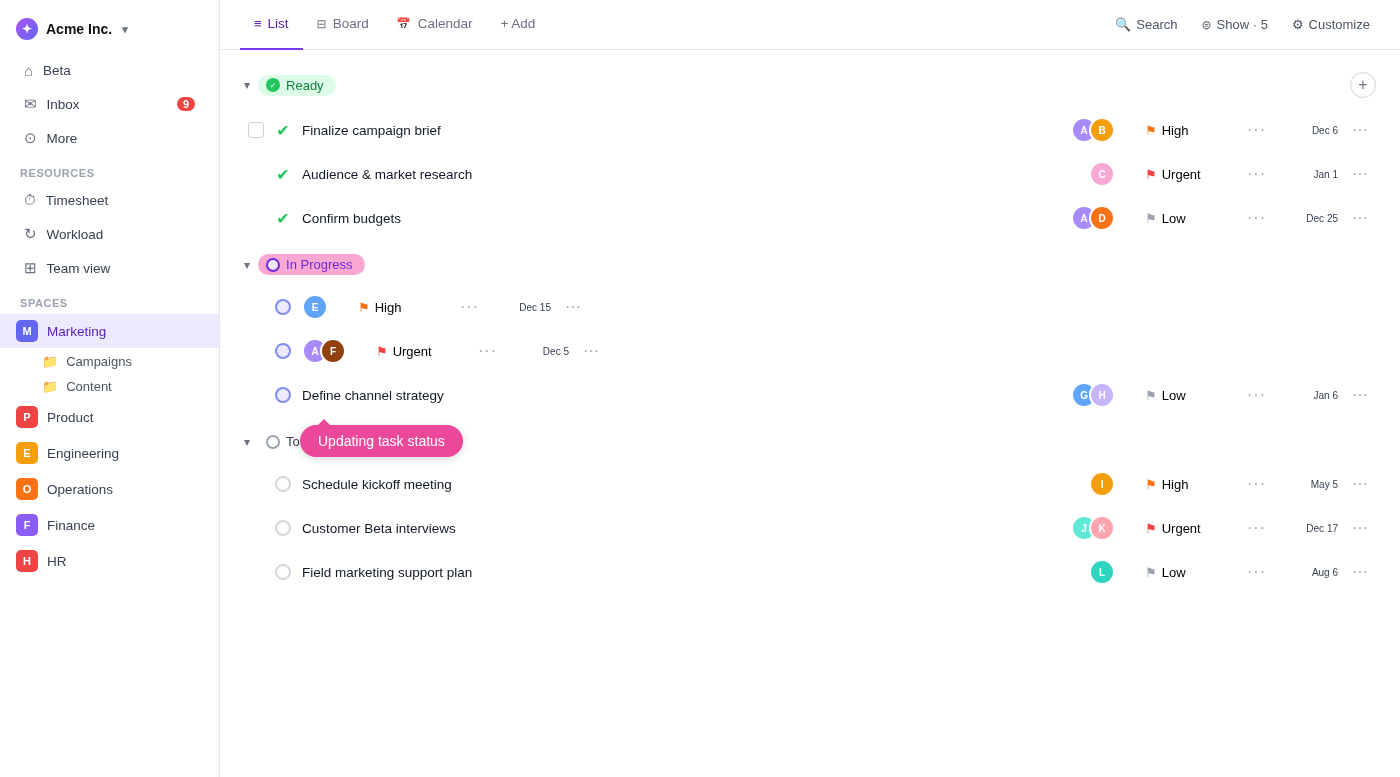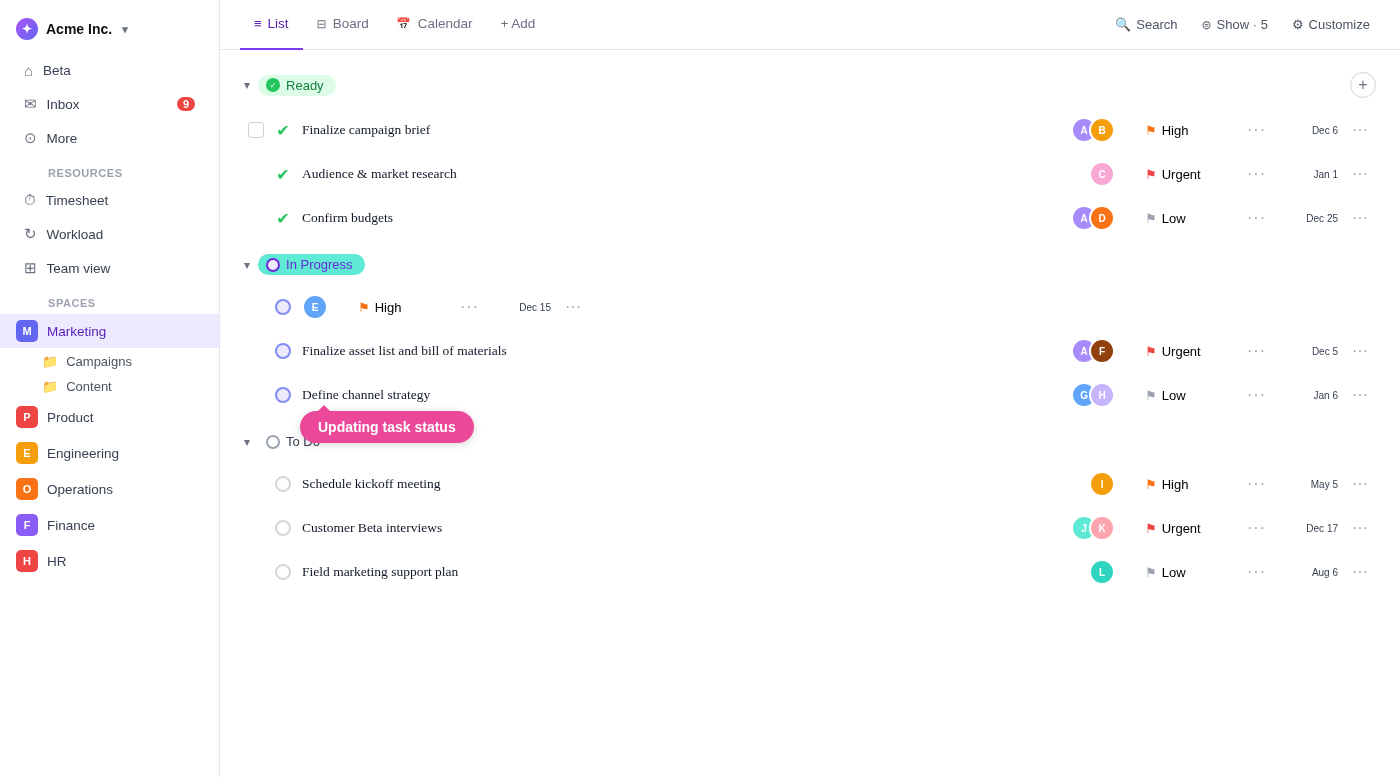--- a/index.html
+++ b/index.html
@@ -59,22 +59,21 @@
       padding: 1px 6px;
       margin-left: auto;
       font-weight: 600;
     }
     .sidebar-section-label {
       font-size: 11px;
       font-weight: 600;
       color: #9ca3af;
       text-transform: uppercase;
       letter-spacing: 0.05em;
-      padding: 12px 32px 4px;
-      margin-left: 16px;
+      padding: 12px 20px 4px;
     }
     .space-item {
       display: flex;
       align-items: center;
       gap: 9px;
       padding: 6px 16px;
       font-size: 13.5px;
       color: #374151;
       cursor: pointer;
       margin: 1px 0;
@@ -177,21 +176,21 @@
     .status-badge {
       display: flex;
       align-items: center;
       gap: 6px;
       padding: 3px 12px 3px 8px;
       border-radius: 999px;
       font-size: 13px;
       font-weight: 500;
     }
     .status-badge.ready { background: #dcfce7; color: #15803d; }
-    .status-badge.in-progress { background: #5eead4; color: #6d28d9; }
+    .status-badge.in-progress { background: #f9a8d4; color: #6d28d9; }
     .status-badge.todo { color: #374151; background: none; }
     .status-dot {
       width: 14px;
       height: 14px;
       border-radius: 50%;
       display: inline-flex;
       align-items: center;
       justify-content: center;
     }
     .status-dot.green { background: #22c55e; color: white; font-size: 8px; }
@@ -240,21 +239,20 @@
       height: 18px;
       flex-shrink: 0;
       display: flex;
       align-items: center;
       justify-content: center;
     }
     .task-name {
       flex: 1;
       font-size: 13.5px;
       color: #111827;
-      font-family: Liberation Serif, serif;
     }
     .task-avatars {
       display: flex;
       margin-right: 20px;
     }
     .avatar {
       width: 26px;
       height: 26px;
       border-radius: 50%;
       border: 2px solid white;
@@ -289,27 +287,27 @@
       padding: 0 2px;
       letter-spacing: 1px;
     }
     .task-date { font-size: 10px; color: #374151; width: 60px; text-align: right; }
     .task-more { color: #9ca3af; font-size: 16px; cursor: pointer; padding: 0 4px; }
 
     
     .updating-tooltip {
       position: absolute;
       left: 60px;
-      top: 38px;
+      top: 52px;
       background: #ec4899;
       color: white;
       padding: 8px 18px;
       border-radius: 999px;
       font-size: 14px;
-      font-weight: 700;
+      font-weight: 400;
       white-space: nowrap;
       z-index: 10;
       box-shadow: 0 2px 8px rgba(0,0,0,0.15);
     }
     .updating-tooltip::before {
       content: '';
       position: absolute;
       top: -6px;
       left: 18px;
       border-left: 6px solid transparent;
@@ -524,21 +522,20 @@
         </div>
         <span class="dots-btn">···</span>
         <span class="task-date">Dec 15</span>
         <span class="task-more">···</span>
       </div>
       <div class="task-row">
         <div style="width:16px;flex-shrink:0;"></div>
         <div class="task-status-icon">
           <span style="width:16px;height:16px;border-radius:50%;border:2px solid #818cf8;display:inline-block;background:#ede9fe;"></span>
         </div>
-        <span class="task-name">Finalize asset list and bill of materials</span>
         <div class="task-avatars">
           <div class="avatar" style="background:#a78bfa;">A</div>
           <div class="avatar" style="background:#92400e;">F</div>
         </div>
         <div class="priority-flag">
           <span class="flag-icon flag-red">⚑</span>
           <span>Urgent</span>
         </div>
         <span class="dots-btn">···</span>
         <span class="task-date">Dec 5</span>

